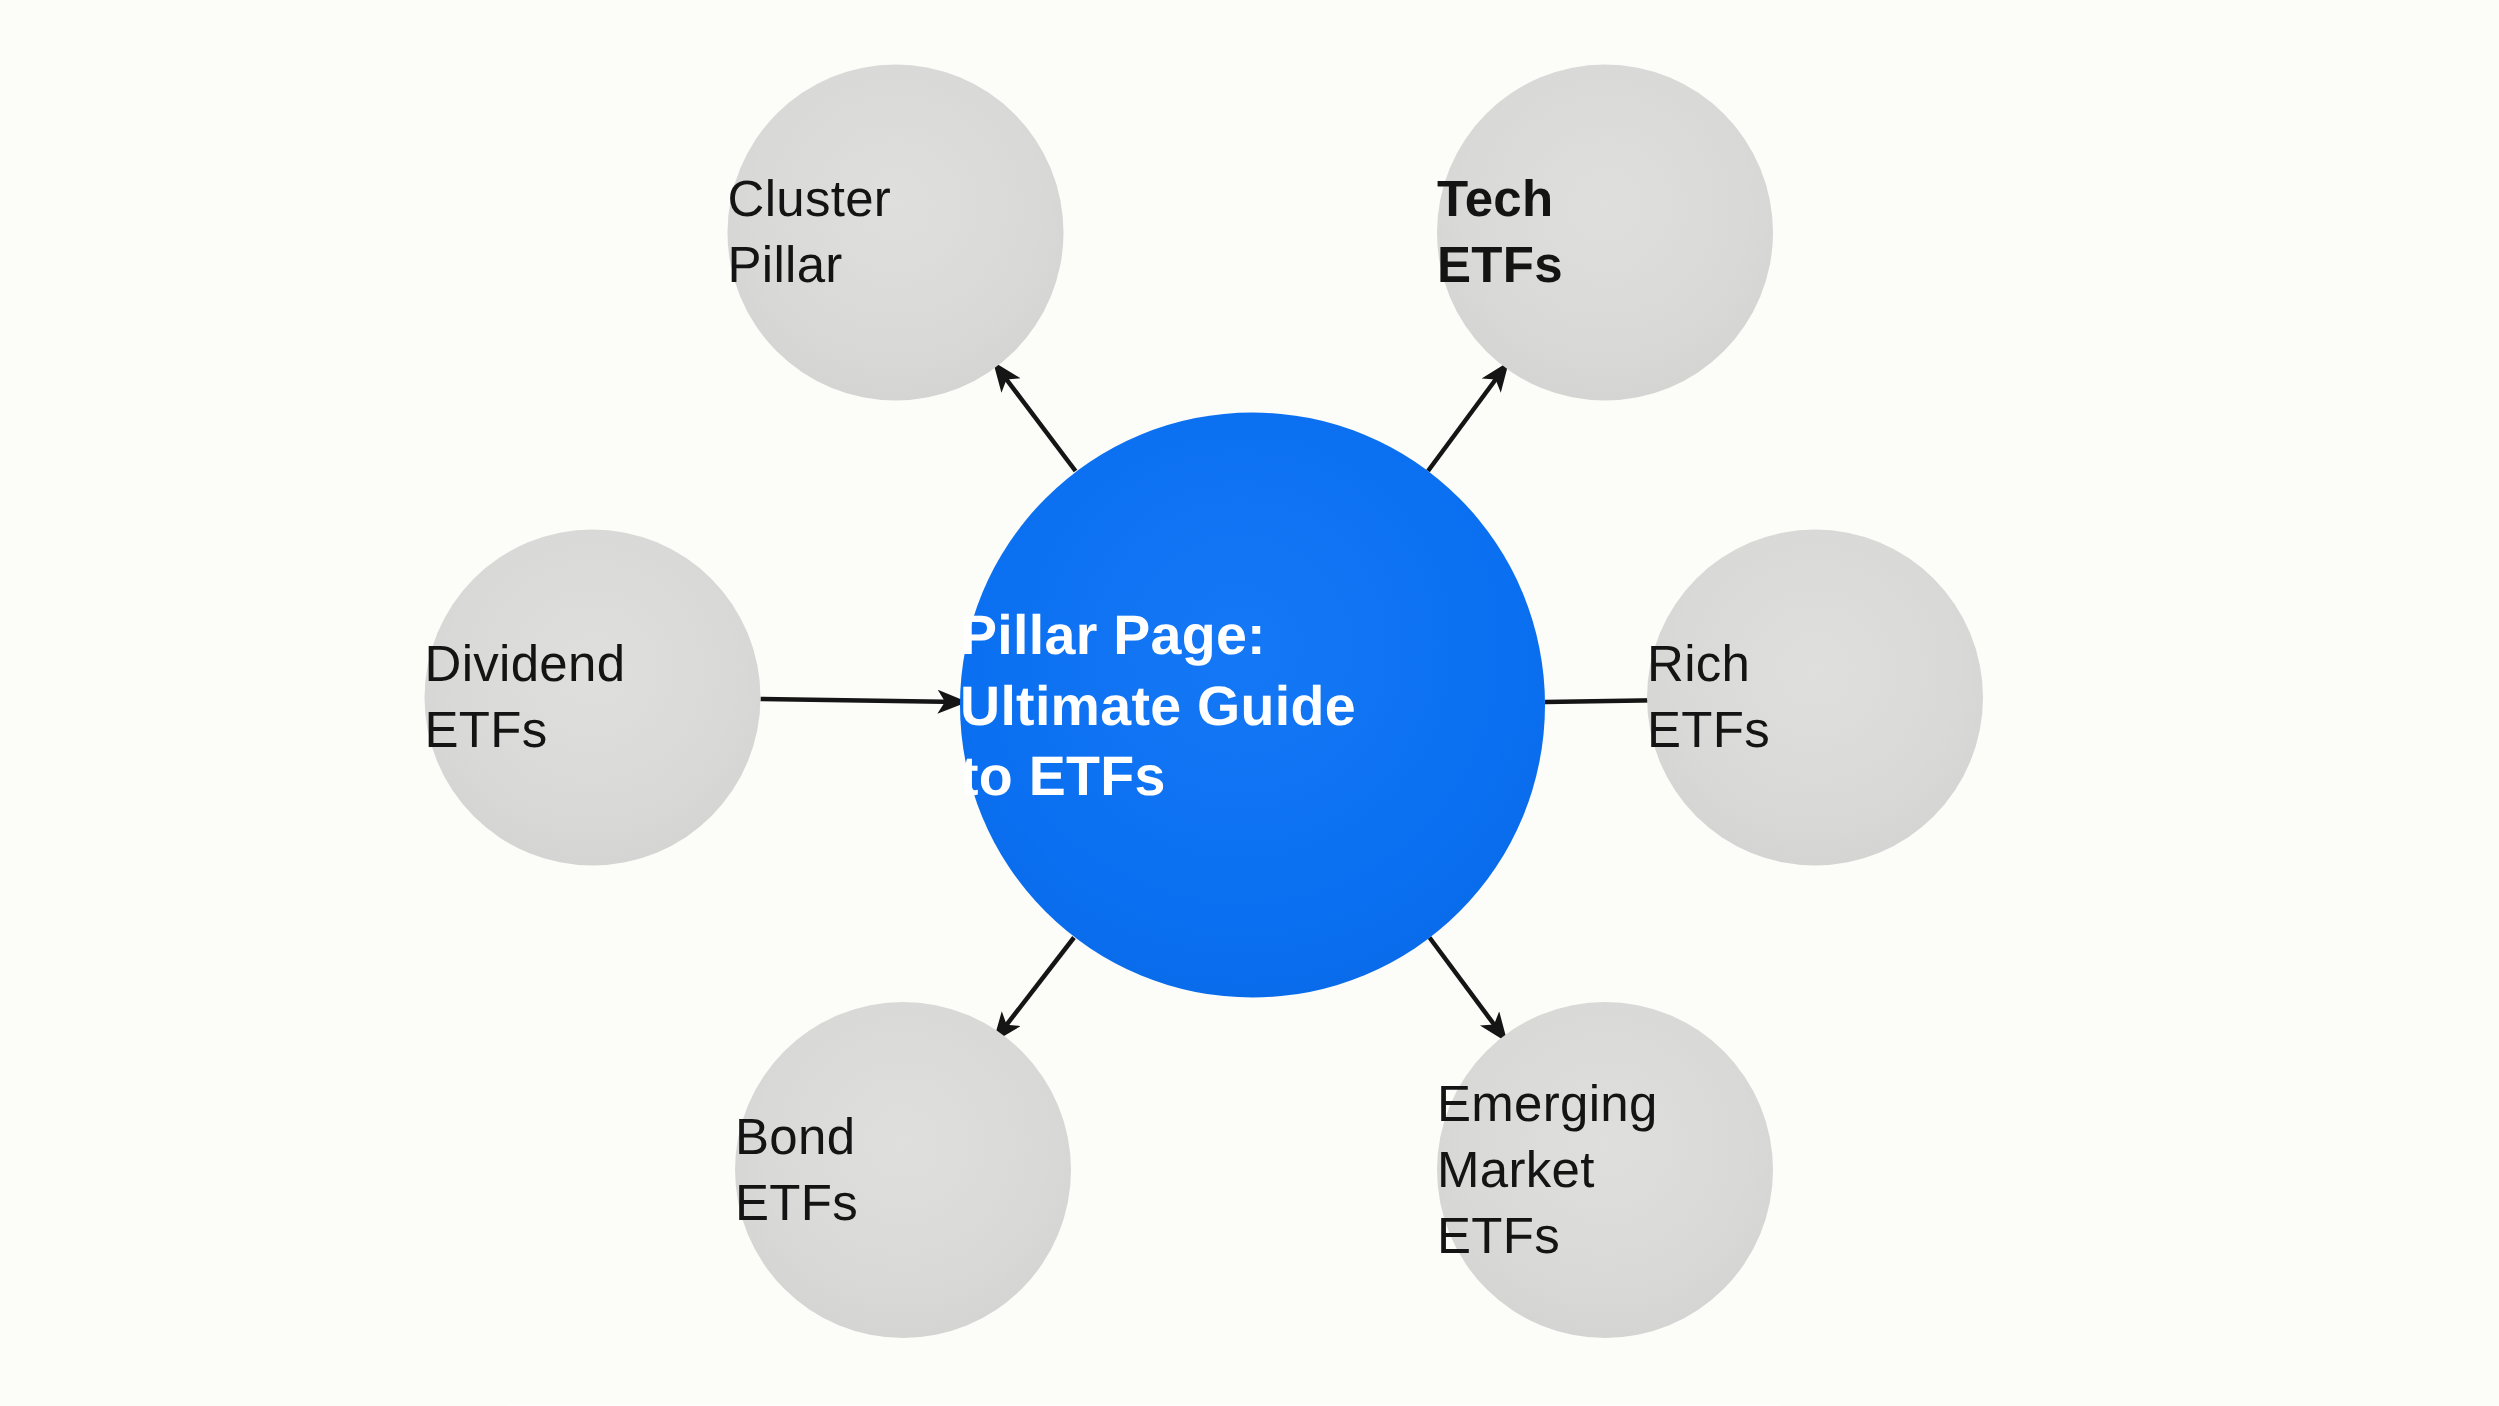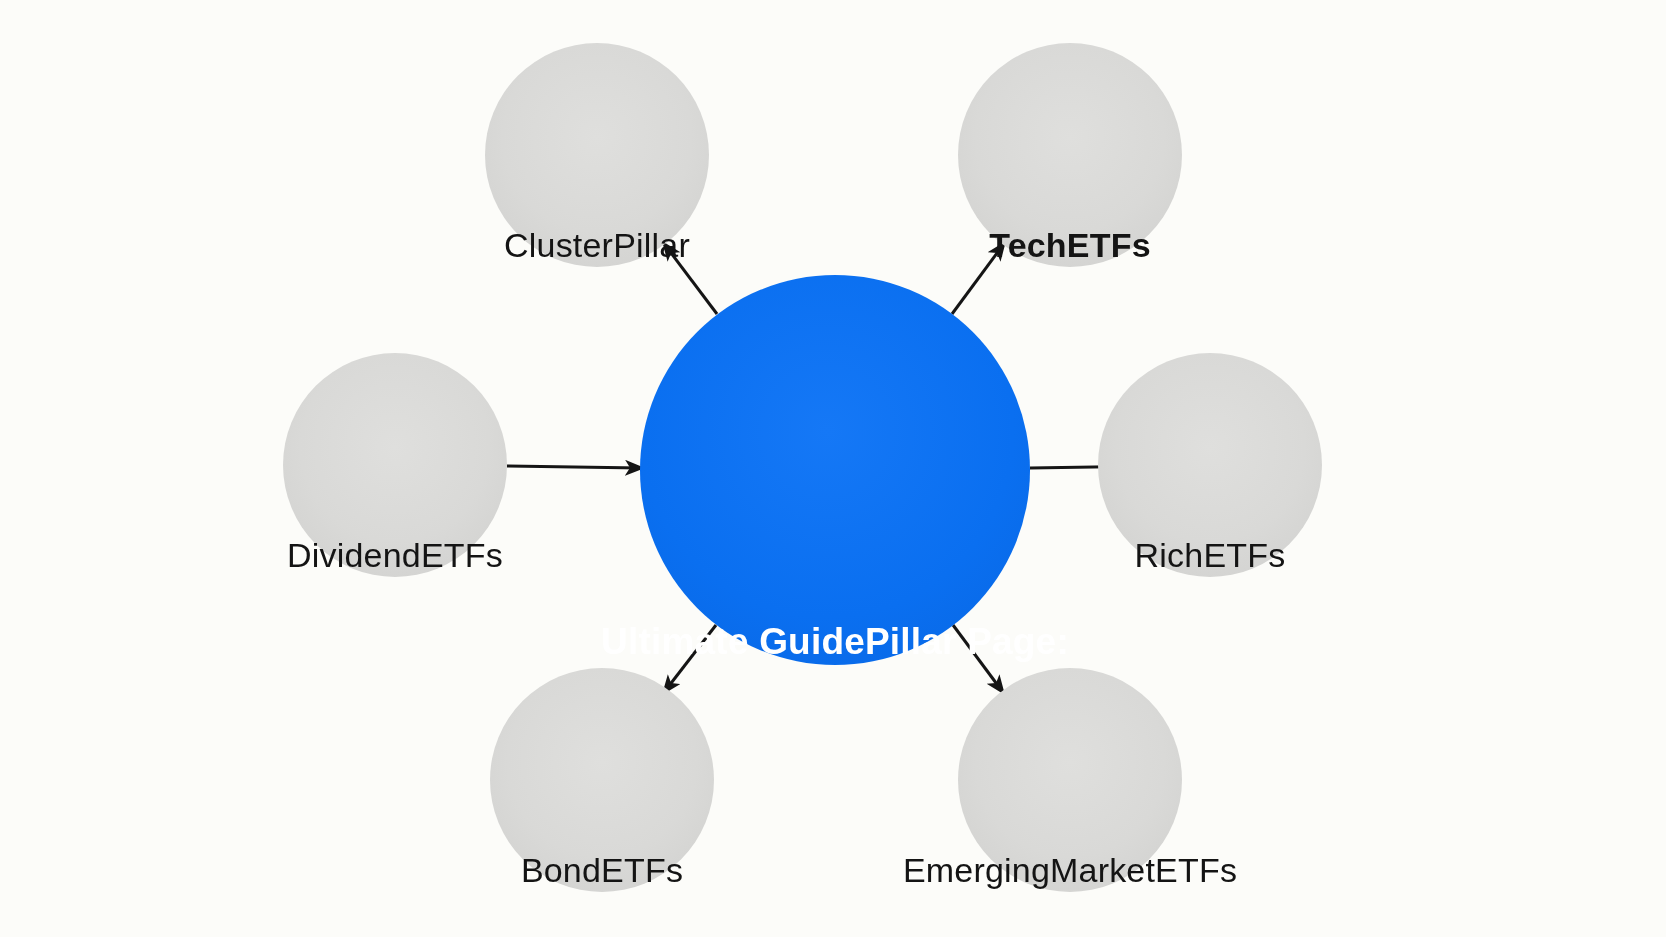--- a/index.html
+++ b/index.html
@@ -28,22 +28,22 @@
     stroke-width: 3;
     fill: none;
   }
   .arrow-tip {
     fill: var(--color-arrow, #151515);
   }
   .node {
     position: absolute;
     border-radius: 50%;
     display: flex;
-    flex-direction: row;
-    align-items: flex-end;
+    flex-direction: column;
+    align-items: flex-start;
     justify-content: center;
     text-align: center;
   }
   .node--satellite {
     width: 224px;
     height: 224px;
     background: radial-gradient(circle at 50% 42%,
                 #dfdfdd 0%,
                 var(--color-node-fill, #d9d9d7) 55%,
                 #cfcfcd 100%);
@@ -93,22 +93,23 @@
     </defs>
     <line class="edge-line" x1="717" y1="314" x2="665" y2="245" marker-end="url(#arrowhead)"></line>
     <line class="edge-line" x1="952" y1="314" x2="1003" y2="245" marker-end="url(#arrowhead)"></line>
     <line class="edge-line" x1="507" y1="466" x2="640" y2="468" marker-end="url(#arrowhead)"></line>
     <line class="edge-line" x1="1030" y1="468" x2="1158" y2="466" marker-end="url(#arrowhead)"></line>
     <line class="edge-line" x1="716" y1="625" x2="665" y2="691" marker-end="url(#arrowhead)"></line>
     <line class="edge-line" x1="953" y1="625" x2="1002" y2="691" marker-end="url(#arrowhead)"></line>
   </svg>
 
   <div class="node node--hub">
+    <span class="node-line">Pillar Page:</span>
     <span class="node-line">Ultimate Guide</span>
-    <span class="node-line">Pillar Page:</span>
+    <span class="node-line">to ETFs</span>
   </div>
 
   <div class="node node--satellite pos-cluster">
     <span class="node-line">Cluster</span>
     <span class="node-line">Pillar</span>
   </div>
 
   <div class="node node--satellite pos-tech">
     <span class="node-line">Tech</span>
     <span class="node-line">ETFs</span>

